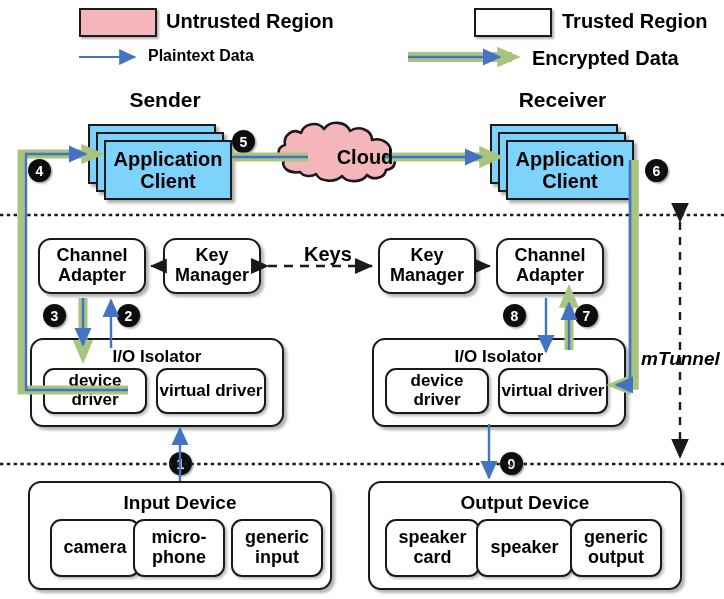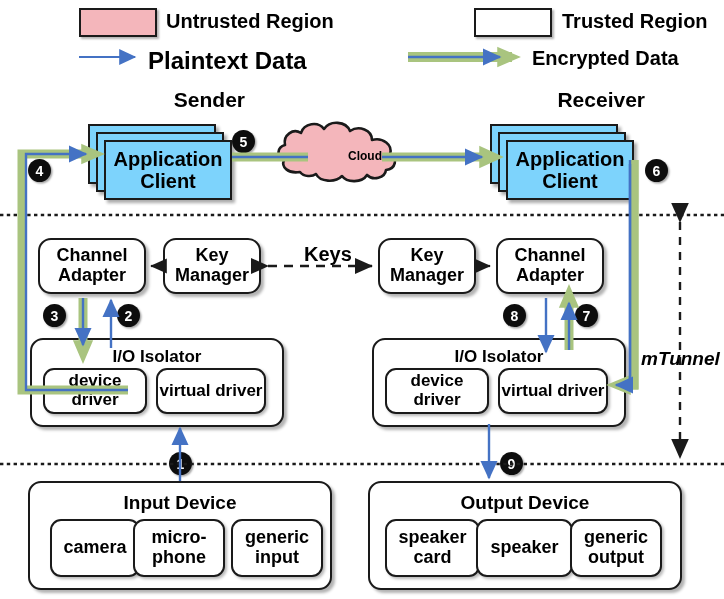--- a/index.html
+++ b/index.html
@@ -60,21 +60,21 @@
     position: absolute;
     left: 0; right: 0;
     text-align: center;
     font-weight: bold;
     color: #000;
   }
   .heading {
     position: absolute;
     font-weight: bold;
     color: #000;
-    text-align: right;
+    text-align: center;
     white-space: nowrap;
   }
   .badge {
     position: absolute;
     width: 23px;
     height: 23px;
     border-radius: 50%;
     background: #0d0d0d;
     color: #ffffff;
     font-weight: bold;
@@ -120,39 +120,39 @@
 <body>
 
 <div id="stage">
 
   <div class="legend-swatch-pink" style="left:79px; top:8px; width:74px; height:25px;"></div>
   <div class="legend-text" style="left:166px; top:10px; font-size:20px;">Untrusted Region</div>
 
   <div class="legend-swatch-white" style="left:474px; top:8px; width:74px; height:25px;"></div>
   <div class="legend-text" style="left:562px; top:10px; font-size:20px;">Trusted Region</div>
 
-  <div class="legend-text" style="left:148px; top:47px; font-size:24px;text-align:center;">Plaintext Data</div>
+  <div class="legend-text" style="left:148px; top:47px; font-size:16px;text-align:center;">Plaintext Data</div>
   <div class="legend-text" style="left:532px; top:47px; font-size:20px;">Encrypted Data</div>
 
   <div class="heading" style="left:85px; top:88px; width:160px; font-size:21px;">Sender</div>
   <div class="heading" style="left:480px; top:88px; width:165px; font-size:21px;">Receiver</div>
 
   <div class="node sharp-pink" style="left:88px; top:124px; width:128px; height:60px;"></div>
   <div class="node sharp-pink" style="left:96px; top:132px; width:128px; height:60px;"></div>
   <div class="node sharp-pink" style="left:104px; top:140px; width:128px; height:60px; font-size:20px;">
     <span>Application Client</span>
   </div>
 
   <div class="node sharp-pink" style="left:490px; top:124px; width:128px; height:60px;"></div>
   <div class="node sharp-pink" style="left:498px; top:132px; width:128px; height:60px;"></div>
   <div class="node sharp-pink" style="left:506px; top:140px; width:128px; height:60px; font-size:20px;">
     <span>Application Client</span>
   </div>
 
-  <div class="node" style="left:300px; top:140px; width:130px; height:34px; font-size:12px; z-index:6;">
+  <div class="node" style="left:300px; top:140px; width:130px; height:34px; font-size:20px; z-index:6;">
     <span>Cloud</span>
   </div>
 
   <div class="node rounded" style="left:38px; top:238px; width:108px; height:56px; font-size:18px;">
     <span>Channel Adapter</span>
   </div>
 
   <div class="node rounded" style="left:163px; top:238px; width:98px; height:56px; font-size:18px;">
     <span>Key Manager</span>
   </div>

